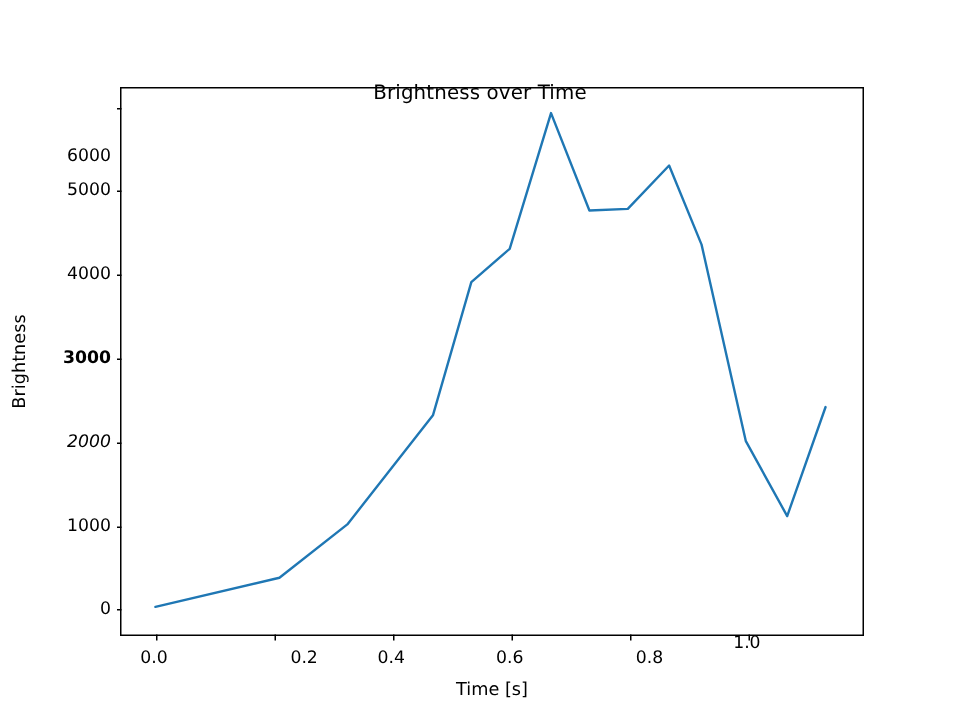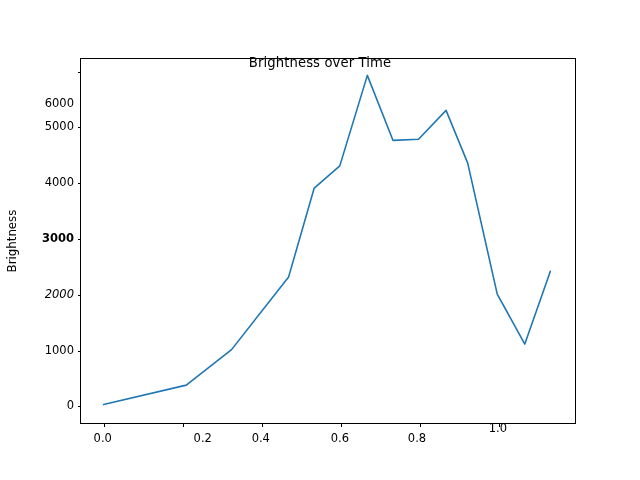--- a/index.html
+++ b/index.html
@@ -130,27 +130,28 @@
       <div class="tick-mark ytick-mark" style="top: 68.3791px;"></div>
       <div class="tick-mark ytick-mark" style="top: 12.5594px;"></div>
       <div class="tick-mark xtick-mark" style="left: 22.724px;"></div>
       <div class="tick-mark xtick-mark" style="left: 101.764px;"></div>
       <div class="tick-mark xtick-mark" style="left: 180.804px;"></div>
       <div class="tick-mark xtick-mark" style="left: 259.844px;"></div>
       <div class="tick-mark xtick-mark" style="left: 338.884px;"></div>
       <div class="tick-mark xtick-mark" style="left: 417.924px;"></div>
     </div>
 
+  <div id="xlabel">Time [s]</div>
 
 <div class="tick-label ytick-label" style="top: 405.477px; left: 24px; width: 50px;">0</div>
     <div class="tick-label ytick-label" style="top: 349.658px; left: 24px; width: 50px;">1000</div>
     <div class="tick-label ytick-label" style="top: 293.838px; left: 24px; width: 50px; font-style: italic;">2000</div>
     <div class="tick-label ytick-label" style="top: 238.018px; left: 24px; width: 50px; font-weight: bold;">3000</div>
     <div class="tick-label ytick-label" style="top: 182.199px; left: 24px; width: 50px;">4000</div>
     <div class="tick-label ytick-label" style="top: 126.379px; left: 24px; width: 50px;">5000</div>
     <div class="tick-label ytick-label" style="top: 70.5594px; left: 24px; width: 50px; margin-top: 32px;">6000</div>
     <div class="tick-label xtick-label" style="left: 102.724px; top: 431px;">0.0</div>
     <div class="tick-label xtick-label" style="left: 181.764px; top: 431px; padding-left: 42px;">0.2</div>
     <div class="tick-label xtick-label" style="left: 260.804px; top: 431px;">0.4</div>
     <div class="tick-label xtick-label" style="left: 339.844px; top: 431px;">0.6</div>
-    <div class="tick-label xtick-label" style="left: 417px; top: 431px; text-align: right;">0.8</div>
+    <div class="tick-label xtick-label" style="left: 433px; top: 431px; text-align: right;">0.8</div>
     <div class="tick-label xtick-label" style="left: 497.924px; top: 421px;">1.0</div>
   </div>
 
 </body></html>

